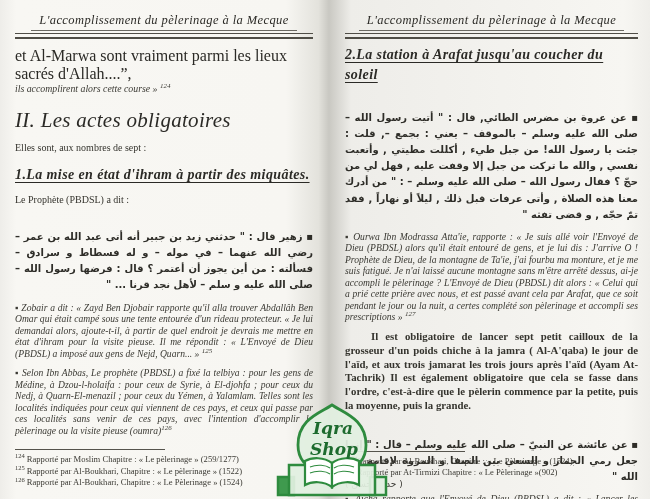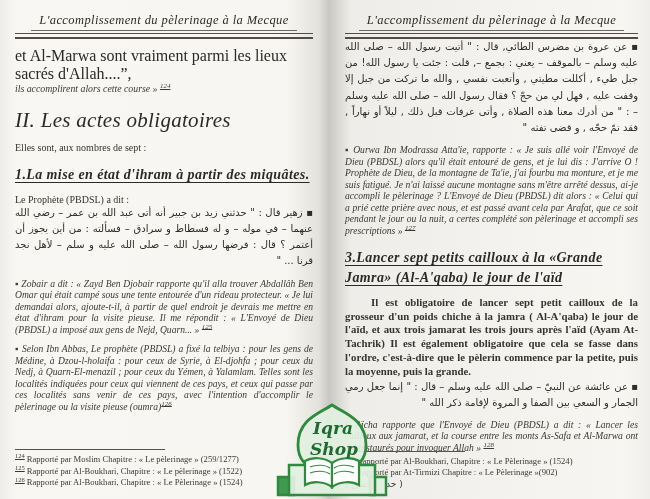--- a/index.html
+++ b/index.html
@@ -13,24 +13,24 @@
   .hdr-text{display:inline-block;font-style:italic;font-size:12.5px;letter-spacing:.4px;
     border-bottom:1px solid #6b6962;padding:0 8px 2px;}
   .dbl-rule{margin-top:2px;height:3px;border-top:1.6px solid #4f4d46;border-bottom:2.4px solid #4f4d46;}
   .intro-bold{margin-top:8px;font-weight:normal;font-size:16px;line-height:1.15;}
   .intro-italic{font-style:italic;font-size:9.8px;color:#3a3933;line-height:1.1;}
   .section-title{font-style:italic;font-size:21px;margin-top:13px;letter-spacing:.3px;}
   .plain{font-size:10px;margin-top:9px;color:#35342e;}
   .sub-heading{font-weight:bold;font-style:italic;font-size:14px;margin-top:12px;
     text-decoration:underline;text-underline-offset:3px;letter-spacing:.4px;line-height:1.45;}
   .arabic{direction:rtl;font-family:"DejaVu Sans",sans-serif;font-size:10px;line-height:1.62;
-    text-align:justify;margin-top:0;color:#2e2d28;}
+    text-align:justify;margin-top:24px;color:#2e2d28;font-weight:bold;}
   .quote{font-style:italic;font-size:9.6px;line-height:1.2;text-align:justify;margin-top:8px;color:#3a3933;}
   .body-par{font-size:10.8px;line-height:1.28;text-align:justify;margin-top:7px;text-indent:26px;color:#35342e;font-weight:bold;}
-  sup{font-size:7px;line-height:0;text-decoration:underline;}
+  sup{font-size:7px;line-height:0;}
   .fn-block{position:absolute;bottom:10px;left:15px;right:14px;}
   .fn-rule{width:150px;border-top:1px solid #55534c;margin-bottom:4px;}
   .fn{font-size:8.6px;line-height:1.35;color:#3a3933;}
   .fn sup{font-size:6.5px;margin-right:2px;}
   .fn-ar{font-family:"DejaVu Sans",sans-serif;font-size:9px;direction:rtl;text-align:right;display:inline-block;}
   .fn2{font-size:8.6px;color:#3a3933;}
   .logo{position:absolute;left:276px;top:403px;z-index:6;}
 </style>
 </head>
 <body>
@@ -66,26 +66,26 @@
       <div class="fn"><sup>126</sup><span>Rapporté par Al-Boukhari, Chapitre : « Le Pèlerinage » (1524)</span></div>
     </div>
   </div>
 
   <div class="page page-right">
     <div class="hdr">
       <span class="hdr-text">L'accomplissement du pèlerinage à la Mecque</span>
     </div>
     <div class="dbl-rule"></div>
 
+    <div class="sub-heading" style="margin-top:6px;">2.La station à Arafat jusqu'au coucher du soleil</div>
 
     <div class="arabic">▪ عن عروة بن مضرس الطائي, قال : " أتيت رسول الله – صلى الله عليه وسلم – بالموقف – يعني : بجمع –, قلت : جئت يا رسول الله! من جبل طيء , أكللت مطيتي , وأتعبت نفسي , والله ما تركت من جبل إلا وقفت عليه , فهل لي من حجّ ؟ فقال رسول الله – صلى الله عليه وسلم – : " من أدرك معنا هذه الصلاة , وأتى عرفات قبل ذلك , ليلاً أو نهاراً , فقد تمّ حجّه , و قضى تفثه "</div>
 
     <div class="quote"><span>▪ Ourwa Ibn Modrassa Atta'ie, rapporte : « Je suis allé voir l'Envoyé de Dieu (PBDSL) alors qu'il était entouré de gens, et je lui dis : J'arrive O ! Prophète de Dieu, de la montagne de Ta'ie, j'ai fourbu ma monture, et je me suis fatigué. Je n'ai laissé aucune montagne sans m'être arrêté dessus, ai-je accompli le pèlerinage ? L'Envoyé de Dieu (PBDSL) dit alors : « Celui qui a prié cette prière avec nous, et est passé avant cela par Arafat, que ce soit pendant le jour ou la nuit, a certes complété son pèlerinage et accompli ses prescriptions »</span> <sup>127</sup></div>
 
-    <div class="sub-heading">3.Lancer sept petits cailloux à la «Grande Jamra» (Al-A'qaba) le jour de l'aïd</div>
 
     <div class="body-par">Il est obligatoire de lancer sept petit cailloux de la grosseur d'un poids chiche à la jamra ( Al-A'qaba) le jour de l'aïd, et aux trois jamarat les trois jours après l'aïd (Ayam At-Tachrik) Il est également obligatoire que cela se fasse dans l'ordre, c'est-à-dire que le pèlerin commence par la petite, puis la moyenne, puis la grande.</div>
 
     <div class="arabic">▪ عن عائشة عن النبيّ – صلى الله عليه وسلم – قال : " إنما جعل رمي الجمار و السعي بين الصفا و المروة لإقامة ذكر الله "</div>
 
     <div class="quote"><span>▪ Aïcha rapporte que l'Envoyé de Dieu (PBDSL) a dit : « Lancer les cailloux aux jamarat, et la course entre les monts As-Safa et Al-Marwa ont été instaurés pour invoquer Allah »</span> <sup>128</sup></div>
 
     <div class="fn-block" style="left:20px;">
       <div class="fn-rule" style="width:120px;"></div>
       <div class="fn"><sup>127</sup><span>Rapporté par Al-Boukhari, Chapitre : « Le Pèlerinage » (1524)</span></div>

